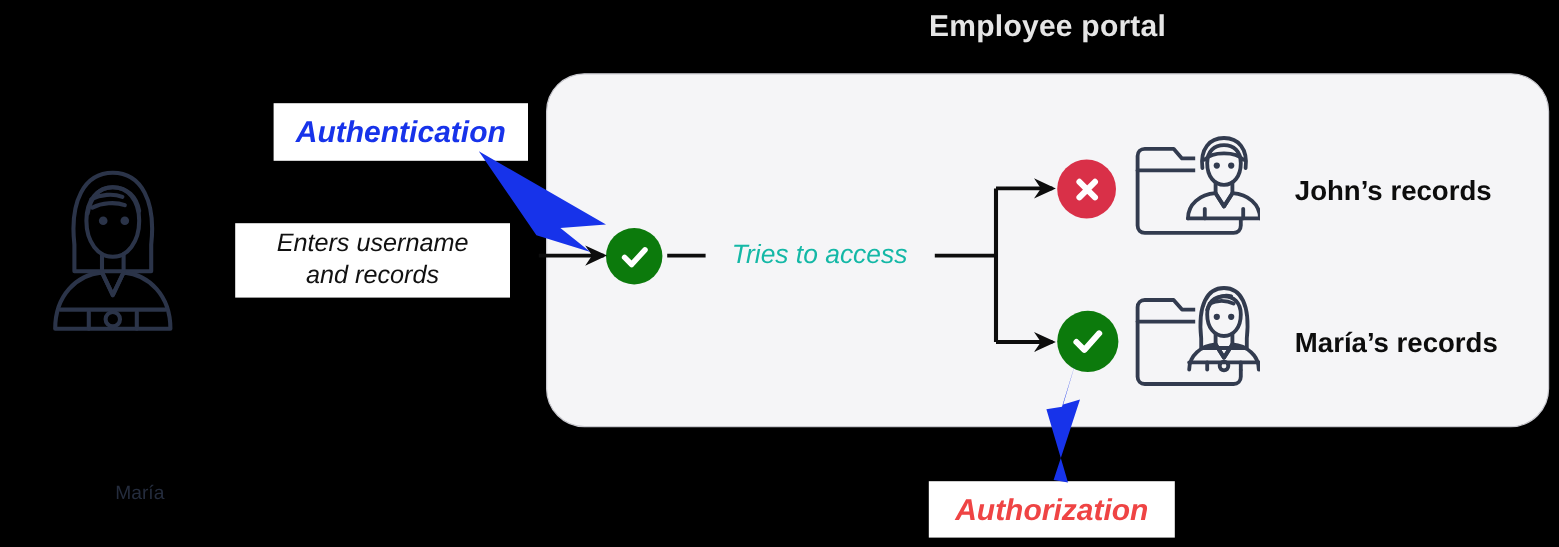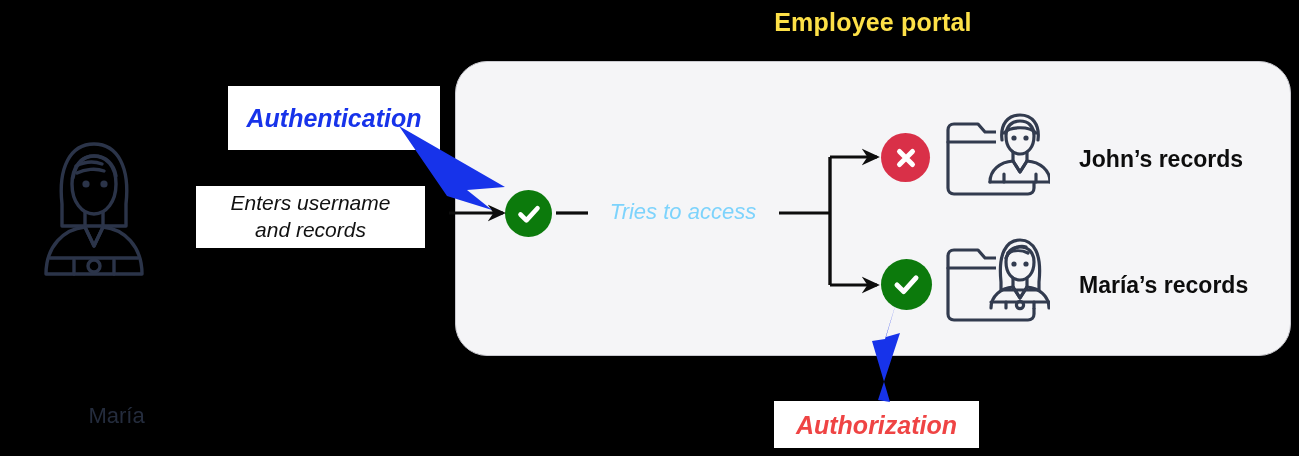--- a/index.html
+++ b/index.html
@@ -30,57 +30,57 @@
   }
 
   #portal-title {
     position: absolute;
     left: 455px;
     top: 8px;
     width: 836px;
     text-align: center;
     font-size: 25px;
     font-weight: 700;
-    color: #fde047;
+    color: #e5e5e5;
     letter-spacing: 0.2px;
     white-space: nowrap;
   }
 
   
   #persona-group {
     position: absolute;
     left: 24px;
     top: 128px;
     width: 140px;
     height: 180px;
   }
   #persona-icon { position: absolute; left: 8px; top: 0; }
   #persona-label {
     position: absolute;
     left: 0; top: 275px;
     width: 185px;
     text-align: center;
-    font-size: 22px;
+    font-size: 16px;
     font-weight: 400;
     color: #242c3d;
   }
 
   
   .callout {
     position: absolute;
     background: #ffffff;
     display: flex;
     align-items: center;
     justify-content: center;
     text-align: center;
     line-height: 1.28;
   }
   #label-authentication {
     left: 228px; top: 86px;
-    width: 212px; height: 64px;
+    width: 212px; height: 48px;
     font-size: 25px;
     font-style: italic;
     font-weight: 700;
     color: #1733ea;
   }
   #label-credentials {
     left: 196px; top: 186px;
     width: 229px; height: 62px;
     font-size: 21px;
     font-style: italic;
@@ -97,21 +97,21 @@
   }
 
   
   #flow-text-tries {
     position: absolute;
     left: 592px; top: 199px;
     width: 182px;
     text-align: center;
     font-size: 22px;
     font-style: italic;
-    color: #7dd3fc;
+    color: #14b8a6;
     white-space: nowrap;
   }
 
   
   .record-label {
     position: absolute;
     font-size: 23px;
     font-weight: 700;
     color: #0d0d0d;
     white-space: nowrap;

